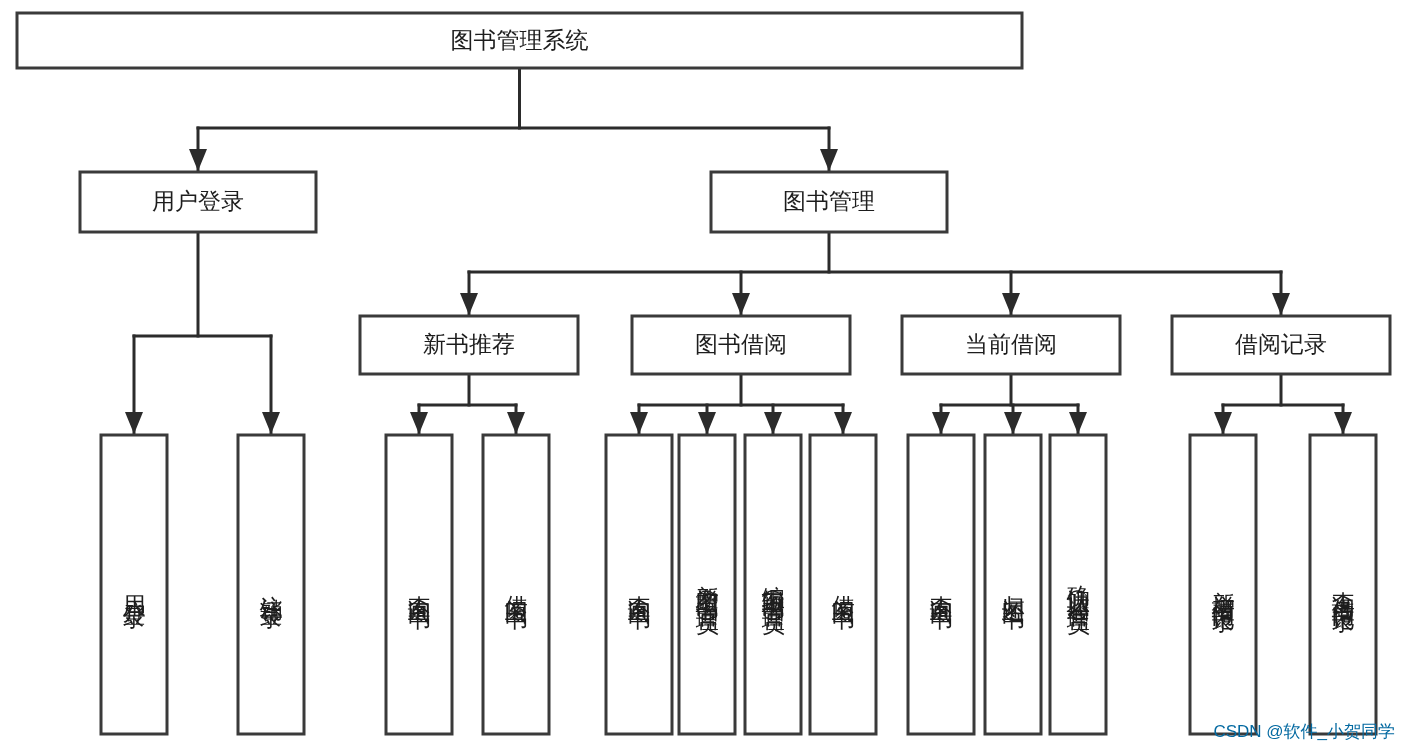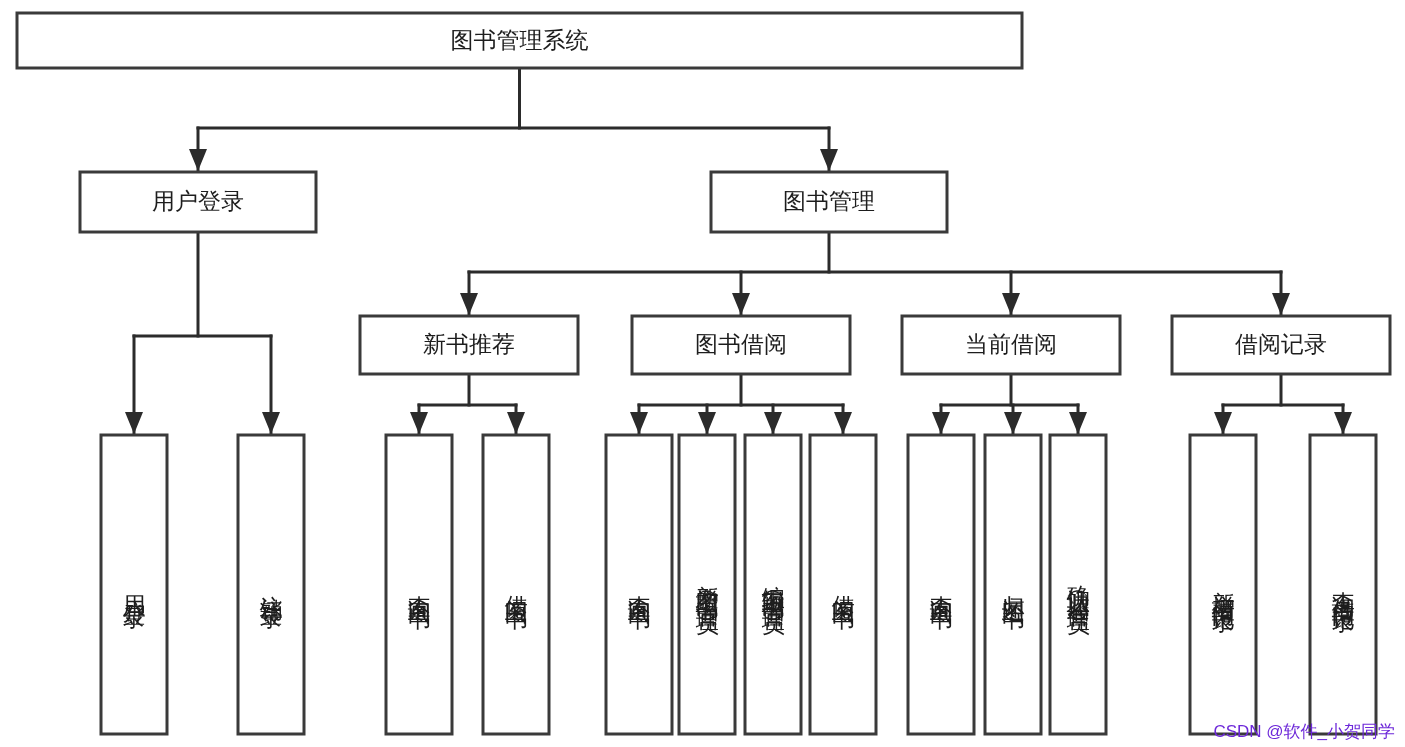--- a/index.html
+++ b/index.html
@@ -61,21 +61,21 @@
     letter-spacing: 4px;
     white-space: nowrap;
     pointer-events: none;
   }
   .watermark {
     position: absolute;
     right: 10px;
     bottom: 4px;
     font-family: "Liberation Sans", "DejaVu Sans", sans-serif;
     font-size: 17px;
-    color: #6d28d9;
+    color: #0369a1;
     white-space: nowrap;
   }
 </style>
 </head>
 <body>
 
 <div id="diagram-root">
 
   <svg class="diagram-canvas" viewBox="0 0 1405 747">
     <g id="connector-layer">

